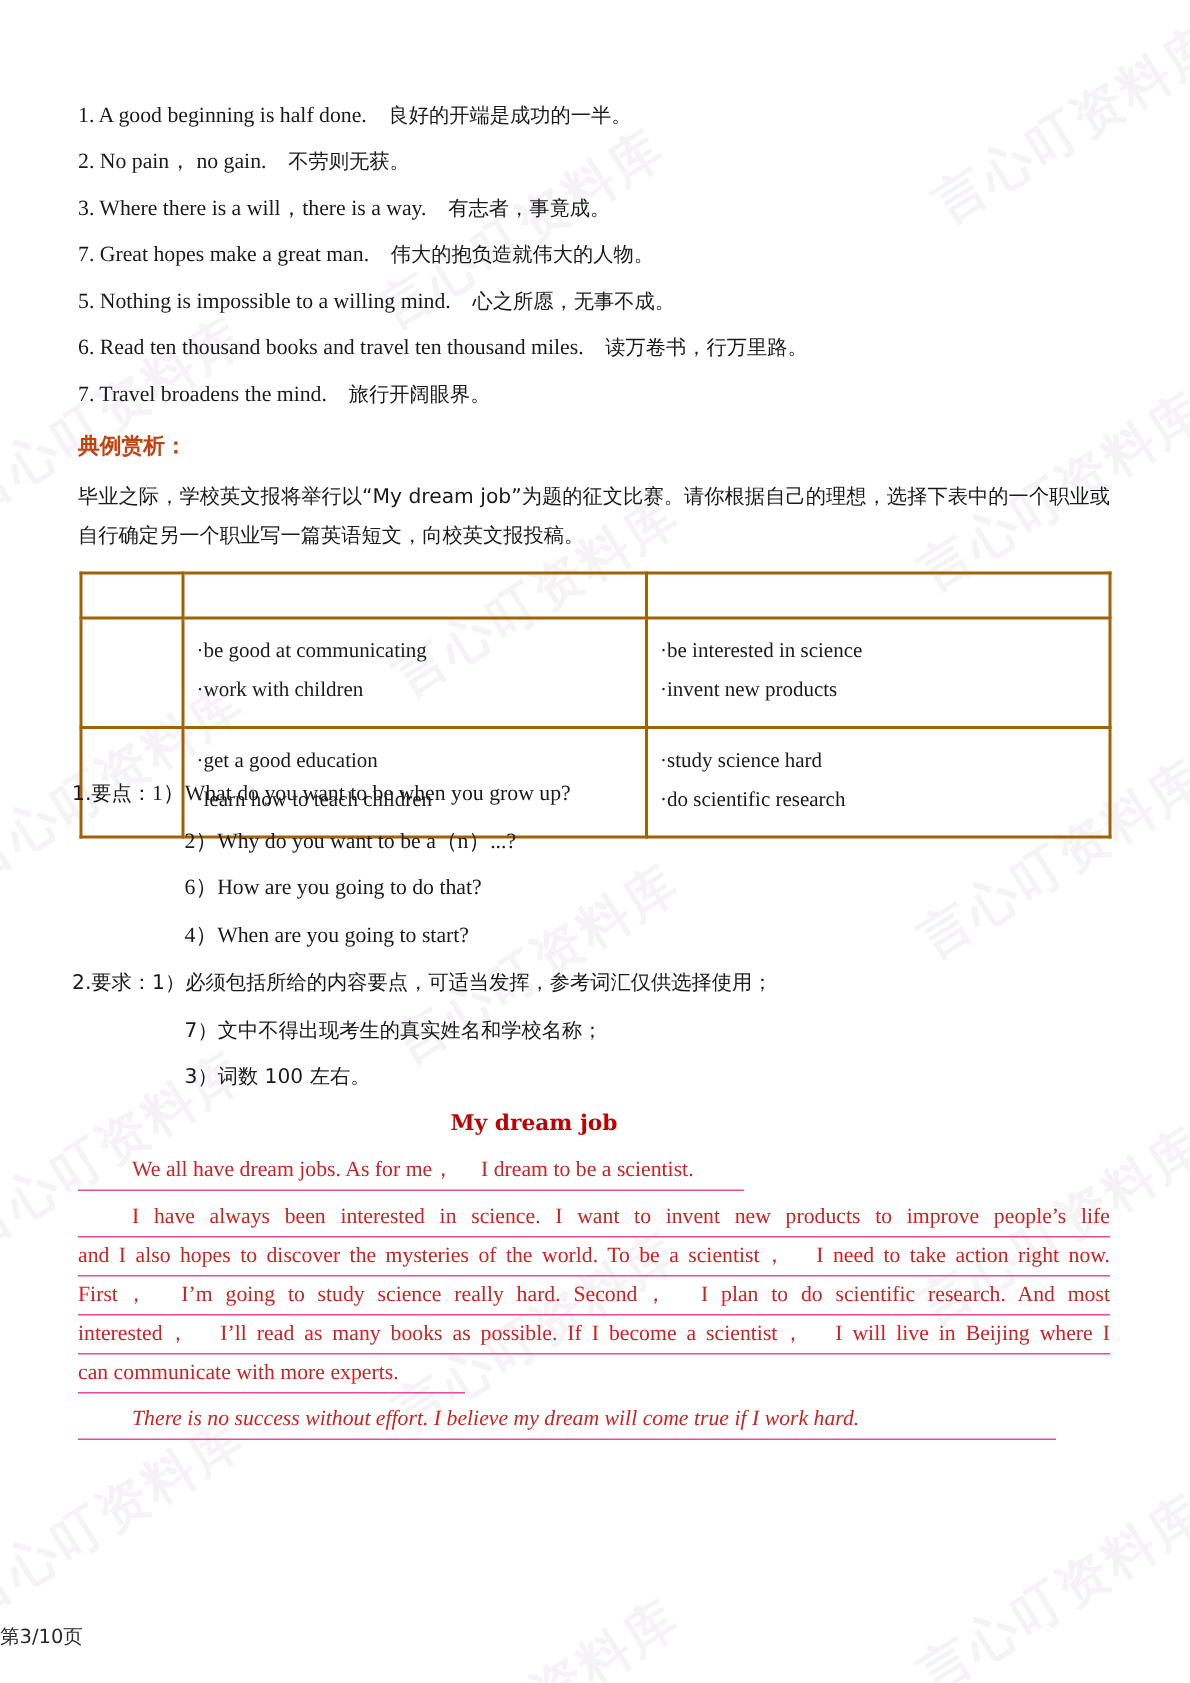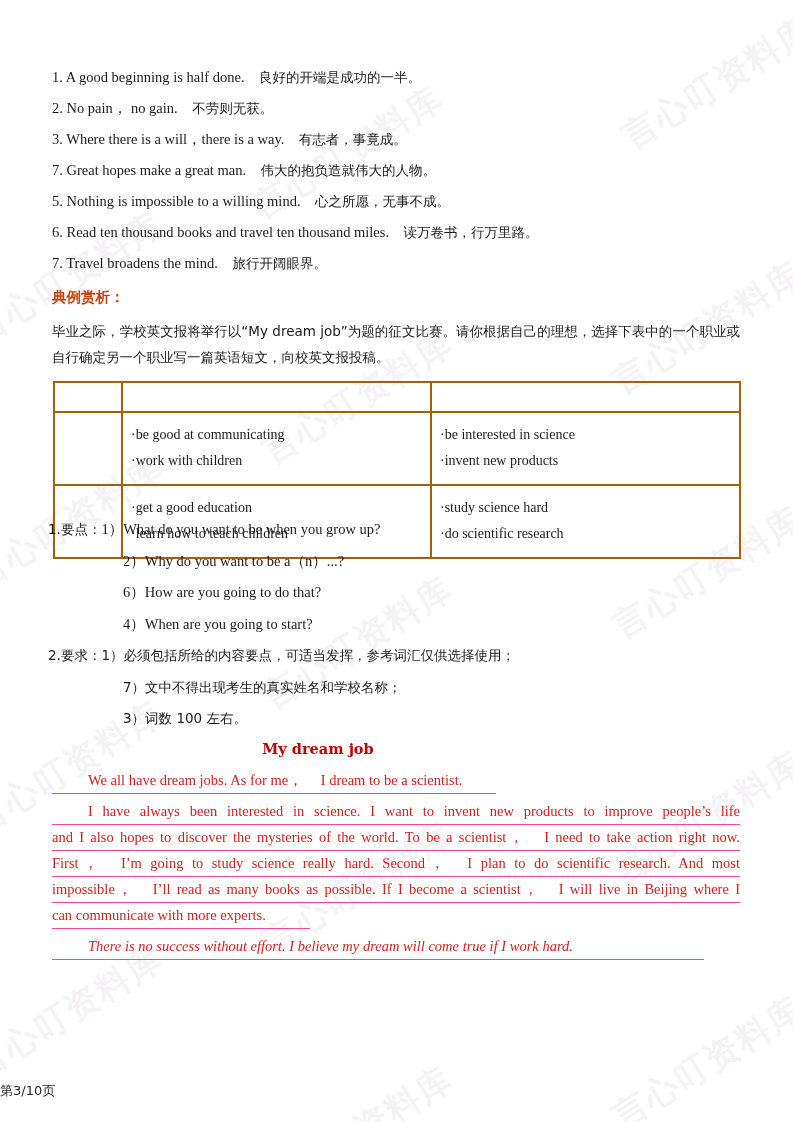--- a/index.html
+++ b/index.html
@@ -156,20 +156,21 @@
   .essay-title {
     position: absolute;
     top: 740px;
     left: 0;
     width: 636px;
     text-align: center;
     font-family: "DejaVu Serif", serif;
     font-weight: 700;
     font-size: 14.5px;
     color: #c00000;
+    padding-left: 38px;
   }
   .essay {
     position: absolute;
     left: 52px;
     top: 768px;
     width: 688px;
     color: #cc2222;
     font-size: 14.5px;
   }
   .essay-line {
@@ -292,21 +293,21 @@
         </div>
       </div>
 
     <div class="essay-title">My dream job</div>
     <div class="essay" id="essay">
         <div class="essay-line partial"><span class="ind"></span><span>We all have dream jobs. As for me，</span><span class="gap"></span><span>I dream to be a scientist.</span></div>
         <div class="essay-gap"></div>
         <div class="essay-line just"><span class="ind"></span><span>I have always been interested in science. I want to invent new products to improve people’s life</span></div>
         <div class="essay-line just"><span>and I also hopes to discover the mysteries of the world. To be a scientist，</span><span class="gap"></span><span>I need to take action right now.</span></div>
         <div class="essay-line just"><span>First，</span><span class="gap"></span><span>I’m going to study science really hard. Second，</span><span class="gap"></span><span>I plan to do scientific research. And most</span></div>
-        <div class="essay-line just"><span>impossible，</span><span class="gap"></span><span>I’ll read as many books as possible. If I become a scientist，</span><span class="gap"></span><span>I will live in Beijing where I</span></div>
+        <div class="essay-line just"><span>interested，</span><span class="gap"></span><span>I’ll read as many books as possible. If I become a scientist，</span><span class="gap"></span><span>I will live in Beijing where I</span></div>
         <div class="essay-line partial-2"><span>can communicate with more experts.</span></div>
         <div class="essay-gap"></div>
         <div class="essay-line partial-3"><span class="ind"></span><span>There is no success without effort. I believe my dream will come true if I work hard.</span></div>
       </div>
 
     <div class="footer">第3/10页</div>
 
   </div>
 </div>
 

